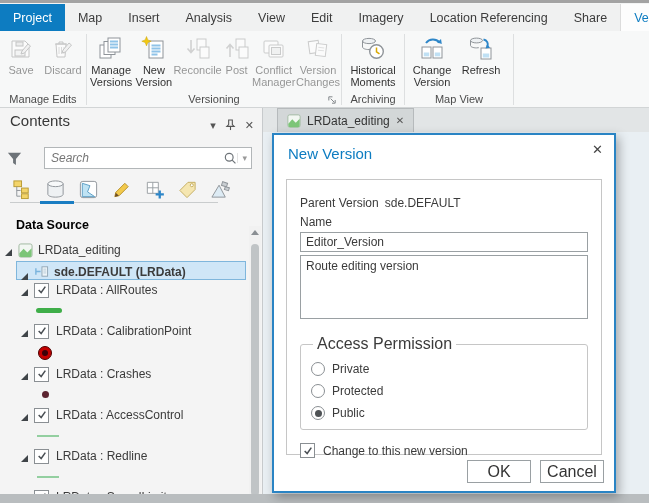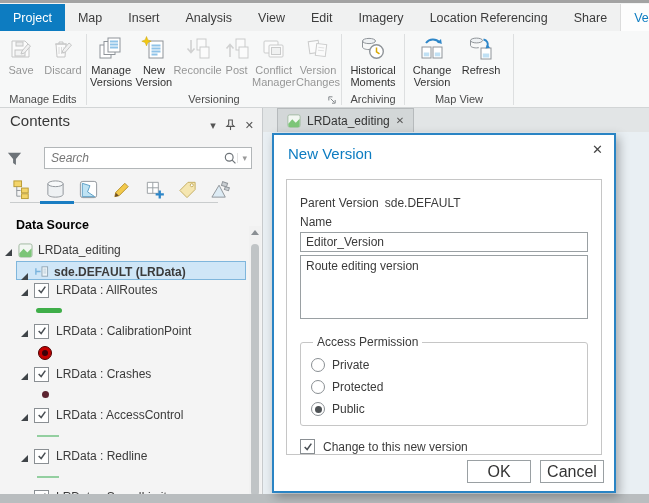--- a/index.html
+++ b/index.html
@@ -89,21 +89,21 @@
   .dlg-close{position:absolute;right:11px;top:7px;font-size:13px;color:#444;cursor:pointer}
   .dlg-box{position:absolute;left:12px;right:12px;top:44px;height:276px;
            border:1px solid #c6c6c6;box-sizing:border-box;padding:0 13px}
   .parentline{margin-top:16px;font-size:12px;color:#3b3b3b;display:flex;gap:6px}
   .fldlabel{margin-top:5px;font-size:12px;color:#3b3b3b}
   .txt{width:100%;box-sizing:border-box;height:20px;margin-top:3px;border:1px solid #9aa0a3;
        font-size:12px;color:#3b3b3b;padding:1px 5px;background:#fff;
        font-family:"Liberation Sans",sans-serif;outline:0}
   textarea.txt{height:64px;resize:none;padding-top:3px}
   fieldset{border:1px solid #c6c6c6;border-radius:3px;margin:12px 0 0;padding:1px 10px 9px}
-  legend{font-size:12px;color:#3b3b3b;padding:0 4px;margin-left:2px}
+  legend{font-size:16px;color:#3b3b3b;padding:0 4px;margin-left:2px}
   .radiorow{display:flex;align-items:center;gap:7px;margin-top:8px;font-size:12px;color:#3b3b3b;cursor:pointer}
   .radio{width:12px;height:12px;border:1px solid #8a8f93;border-radius:50%;background:#fff;
          position:relative;flex:none}
   .radio.sel::after{content:"";position:absolute;inset:2.5px;background:#4e5255;border-radius:50%}
   .checkrow{display:flex;align-items:center;gap:8px;margin-top:13px;font-size:12px;color:#3b3b3b}
   .cbx{width:13px;height:13px;border:1px solid #8a8f93;background:#fff;flex:none;
        display:flex;align-items:center;justify-content:center;cursor:pointer}
   .dlg-buttons{position:absolute;right:10px;bottom:8px;display:flex;gap:9px}
   .btn{width:62px;height:21px;background:#fff;border:1px solid #9aa0a3;font-size:16px;color:#333;
        display:flex;align-items:center;justify-content:center;cursor:pointer}

